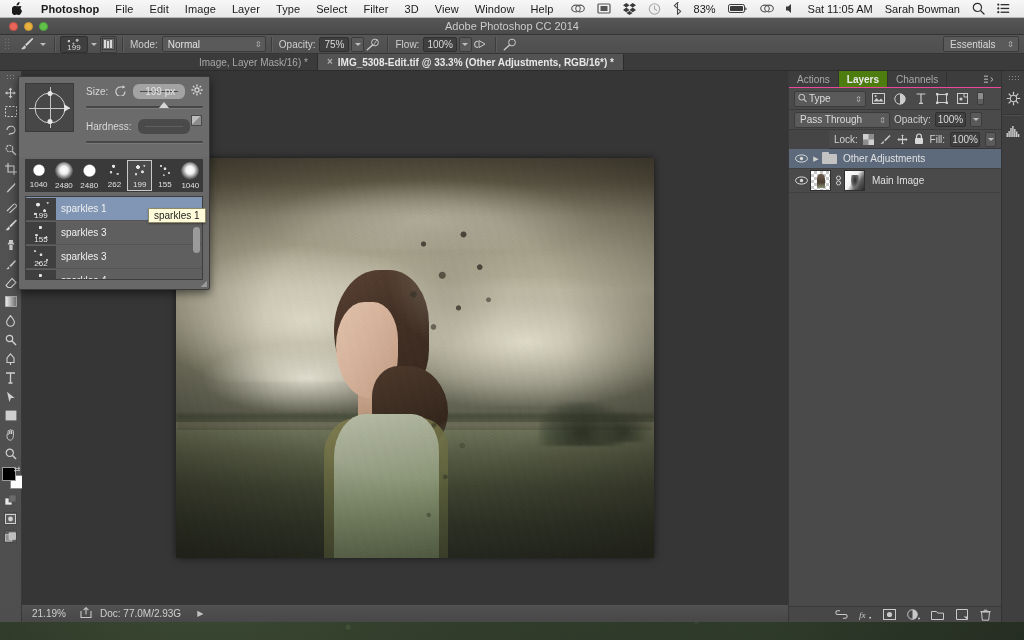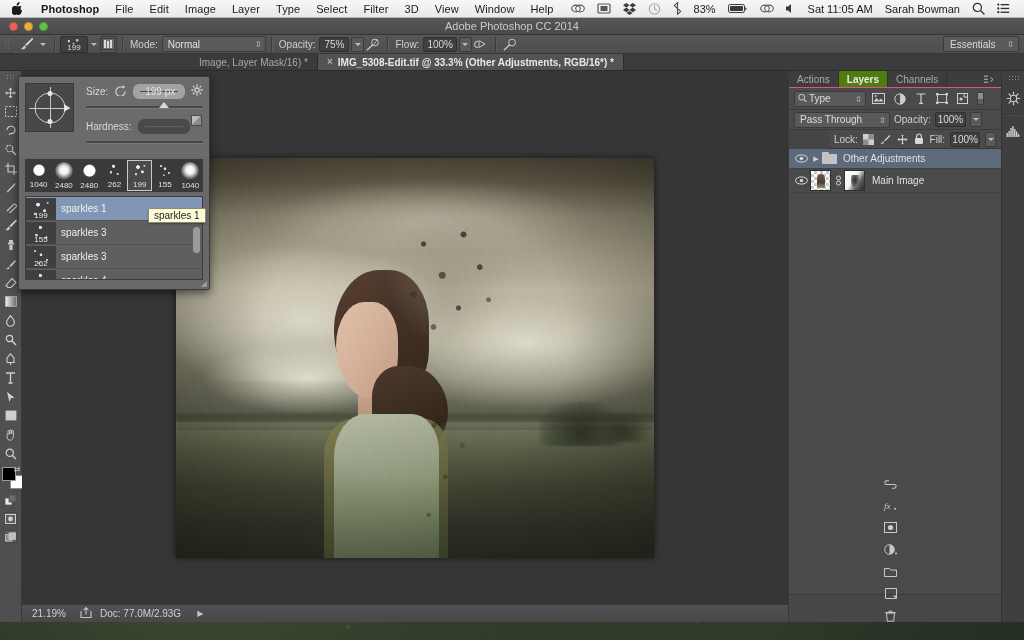--- a/index.html
+++ b/index.html
@@ -335,23 +335,23 @@
     background:linear-gradient(180deg,#6b5b4c 0%,#4b3e33 60%,#8a9276 100%);
     border-radius:40% 40% 10% 10%;}
   .linkico{width:11px;display:flex;align-items:center;justify-content:center;
     font-size:9px;color:#d0d0d0;}
   .thumb.mask{background:linear-gradient(125deg,#ffffff 0%,#f2f2f2 45%,#5d5d5d 70%,#2a2a2a 100%);
     position:relative;overflow:hidden;}
   .thumb.mask::after{content:"";position:absolute;left:34%;top:22%;width:40%;height:66%;
     background:radial-gradient(ellipse at 50% 40%, #2b2b2b 0%, #6e6e6e 60%, rgba(255,255,255,0) 85%);}
 
   #layerfooter{
-    height:28px;background:#474747;border-top:1px solid #393939;
+    height:16px;background:#474747;border-top:1px solid #393939;
     display:flex;align-items:center;justify-content:flex-end;gap:11px;padding-right:9px;
-    color:#c9c9c9;font-size:10px;flex-direction:column;
+    color:#c9c9c9;font-size:10px;
   }
   .lf-btn{display:flex;align-items:center;justify-content:center;width:13px;height:13px;}
 
   
   #brushpanel{
     position:absolute;left:18px;top:58px;width:192px;height:214px;
     background:#686868;border:1px solid #3a3a3a;border-radius:2px;
     box-shadow:0 3px 10px rgba(0,0,0,.55); z-index:40; overflow:hidden;
   }
   #bp-top{height:80px;background:#6b6b6b;display:flex;padding:6px 6px 0 6px;position:relative;}

